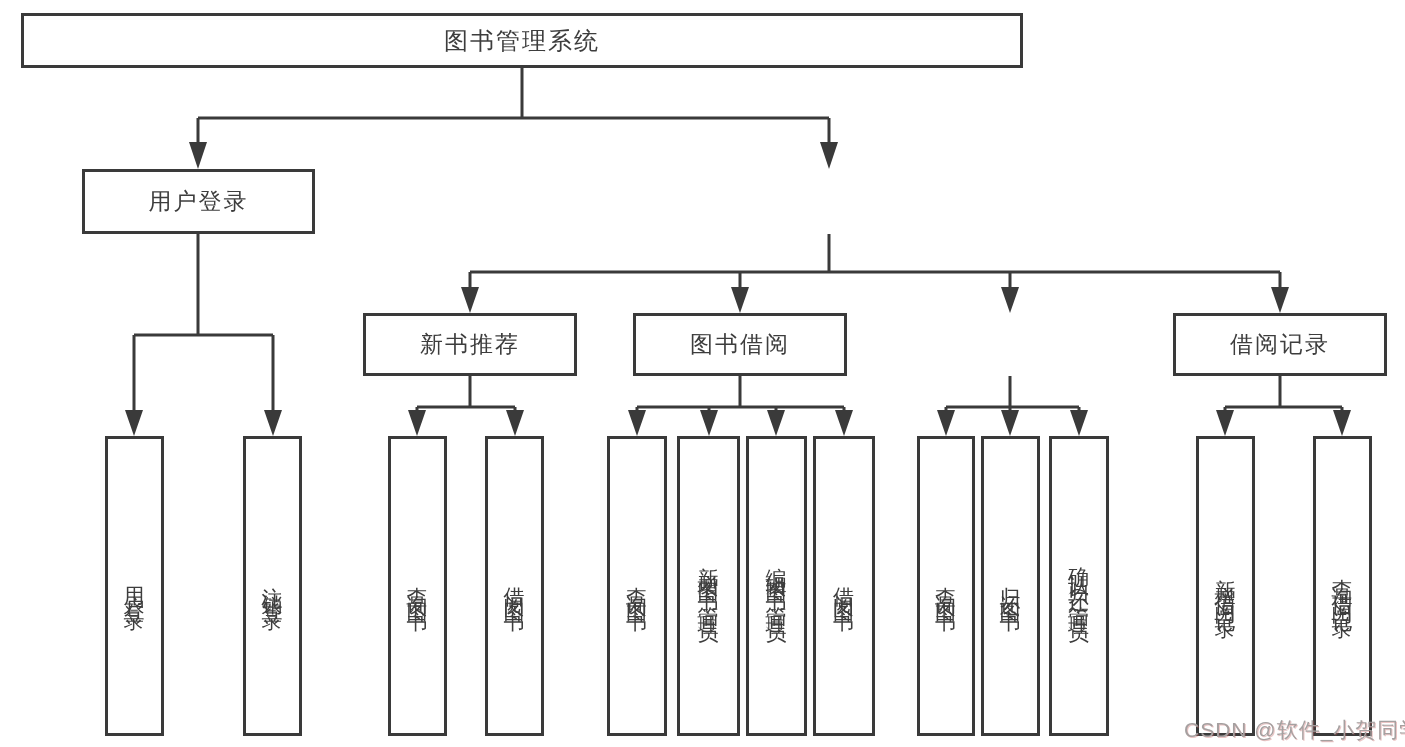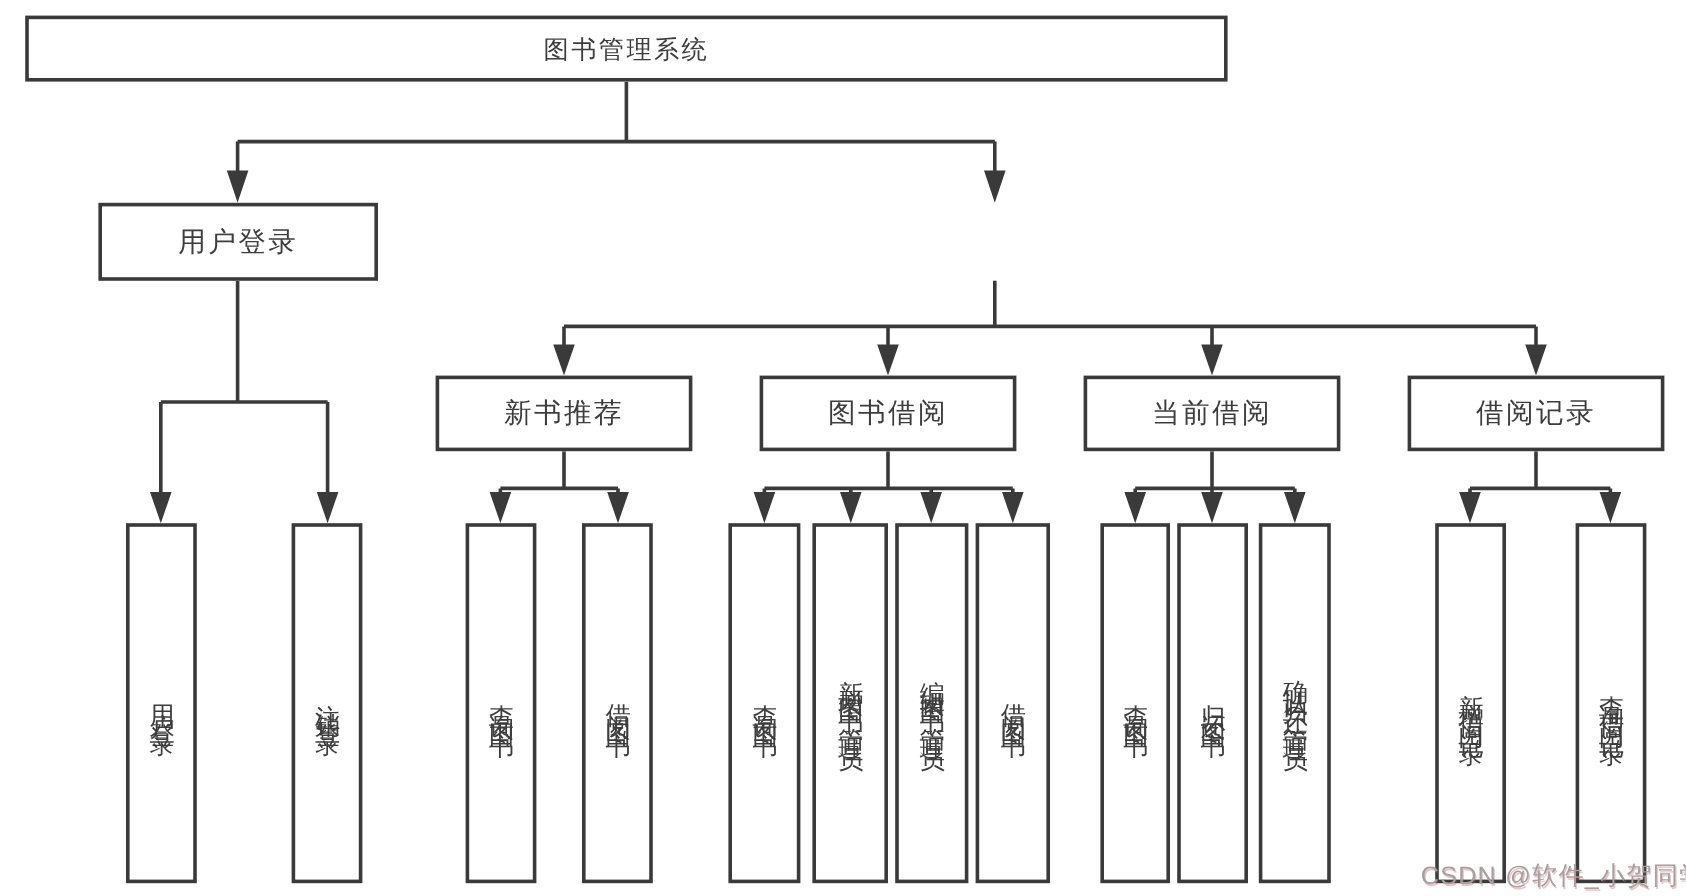--- a/index.html
+++ b/index.html
@@ -36,21 +36,21 @@
     justify-content: center;
     text-align: center;
   }
   .node.h span {
     font-size: 23px;
     letter-spacing: 2px;
     color: #3d3d3d;
     white-space: nowrap;
   }
   .node.root span {
-    font-size: 21px;
+    font-size: 24px;
   }
   .node.v span {
     writing-mode: vertical-lr;
     text-orientation: mixed;
     font-size: 21px;
     letter-spacing: 8px;
     line-height: 1;
     color: #3d3d3d;
   }
   .watermark {
@@ -120,23 +120,20 @@
   <div class="node h" style="left:82px; top:169px; width:233px; height:65px;">
     <span>用户登录</span>
   </div>
 
   <div class="node h" style="left:363px; top:313px; width:214px; height:63px;">
     <span>新书推荐</span>
   </div>
   <div class="node h" style="left:633px; top:313px; width:214px; height:63px;">
     <span>图书借阅</span>
   </div>
-  <div class="node h" style="left:903px; top:313px; width:214px; height:63px;">
-    <span>当前借阅</span>
-  </div>
   <div class="node h" style="left:1173px; top:313px; width:214px; height:63px;">
     <span>借阅记录</span>
   </div>
 
   <div class="node v" style="left:105px; top:436px; width:59px; height:300px;">
     <span>用户登录</span>
   </div>
   <div class="node v" style="left:243px; top:436px; width:59px; height:300px;">
     <span>注销登录</span>
   </div>

